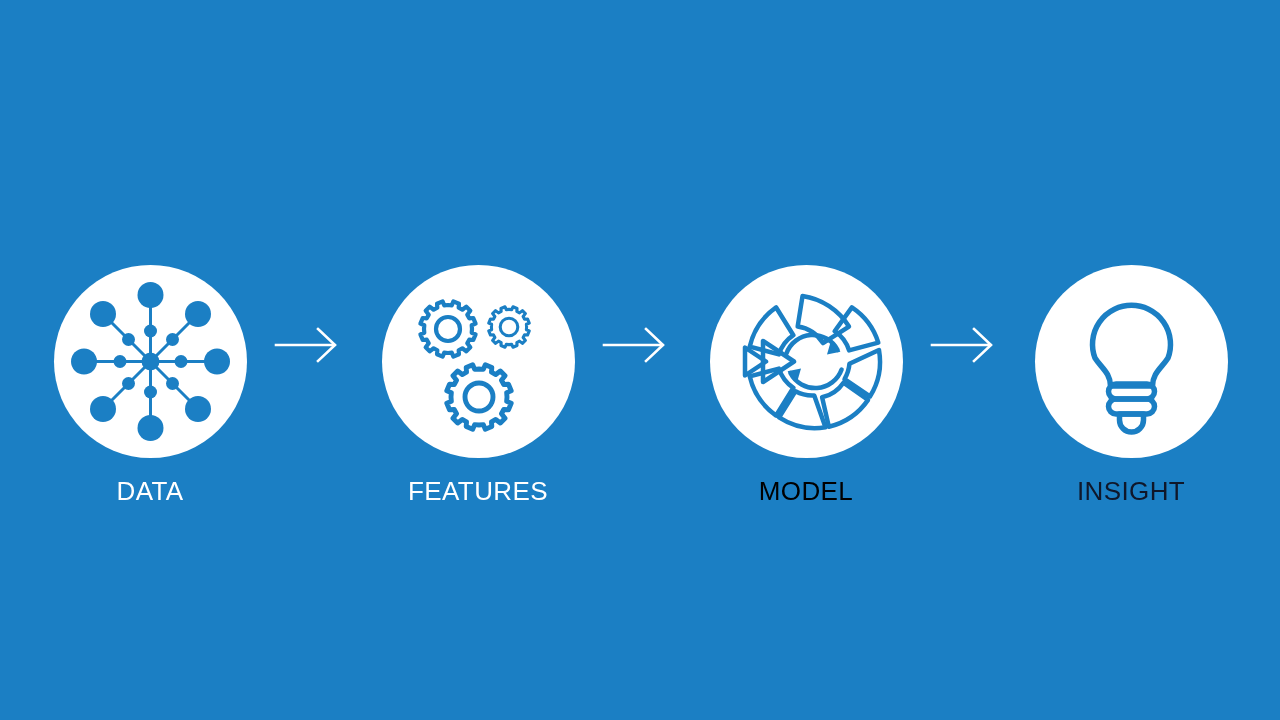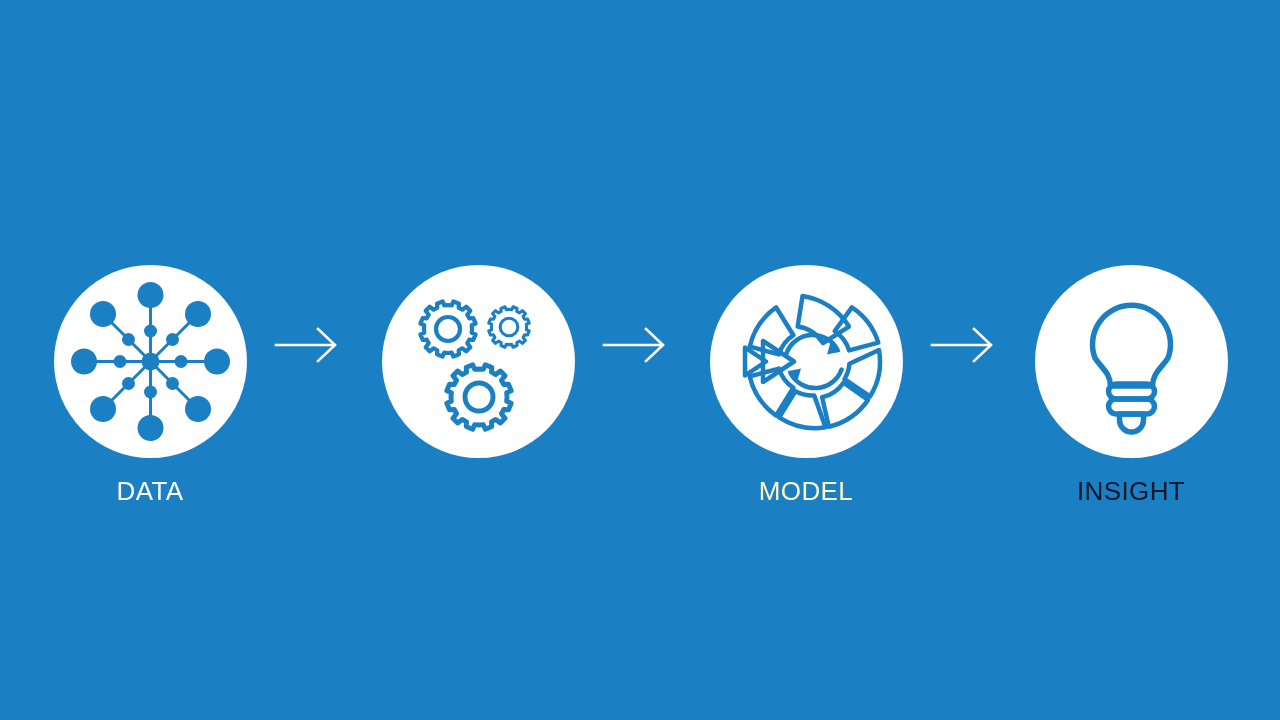--- a/index.html
+++ b/index.html
@@ -159,20 +159,21 @@
               <circle cx="0" cy="0" r="20"></circle>
             </g>
 
             <g transform="translate(97,132) scale(0.70)">
               <use href="#cog"></use>
               <circle cx="0" cy="0" r="20"></circle>
             </g>
           </g>
         </svg>
       </div>
+      <div class="step-label" style="color: rgb(255, 255, 255);">FEATURES</div>
     </div>
 
     <div class="step" style="left:706px; top:265px;">
       <div class="disc" style="background: rgb(255, 255, 255);">
         <svg viewBox="0 0 193 193">
           <g fill="none" stroke="#1b7fc4" stroke-width="4.5" stroke-linejoin="round" stroke-linecap="round">
 
             <path d="M 92.54 30.99 A 66 66 0 0 1 138.97 61.52
                      L 112.98 78.16 A 36 36 0 0 0 87.66 61.51 Z"></path>
 
@@ -198,21 +199,21 @@
             <path d="M 131.6 104.5 A 28 28 0 0 1 80.4 108.0"></path>
 
             <path d="M 120.6 77.0 L 130.5 86.7 L 117.0 89.4 Z" fill="#1b7fc4" stroke="none"></path>
             <path d="M 87.4 116.0 L 77.5 106.3 L 91.0 103.6 Z" fill="#1b7fc4" stroke="none"></path>
 
             <path d="M 53.0 76.0 L 53.0 117.0 L 84.0 96.5 Z"></path>
             <path d="M 35.0 82.5 L 35.0 110.5 L 56.0 96.5 Z"></path>
           </g>
         </svg>
       </div>
-      <div class="step-label" style="color: #fef9c3;">MODEL</div>
+      <div class="step-label" style="color: #000000;">MODEL</div>
     </div>
 
     <div class="step" style="left:1031px; top:265px;">
       <div class="disc" style="background: rgb(255, 255, 255);">
         <svg viewBox="0 0 193 193">
           <g fill="none" stroke="#1b7fc4" stroke-width="5.5" stroke-linejoin="round" stroke-linecap="round">
 
             <path d="M 75.5 121.0
                      C 75.5 108.0 66.0 102.5 60.0 93.0
                      A 39 39 0 1 1 133.0 93.0

